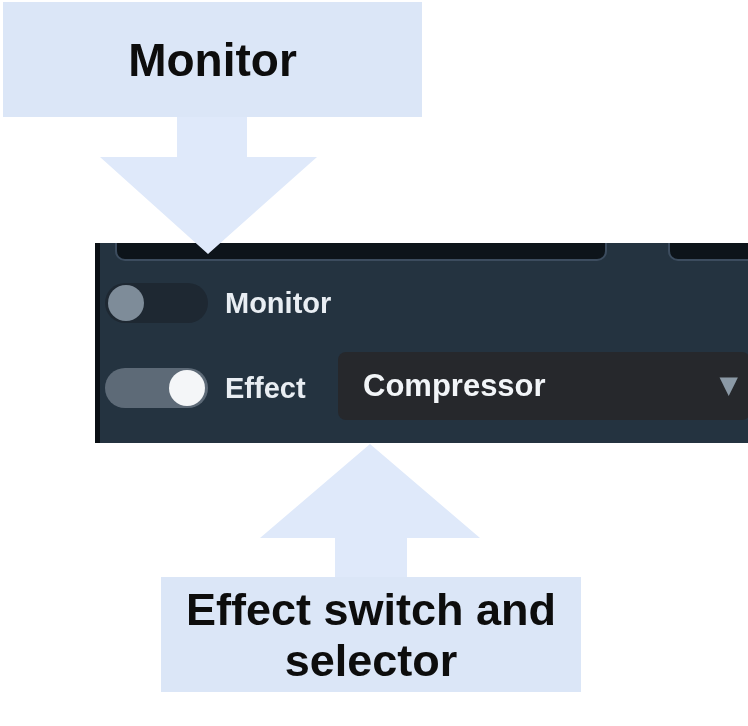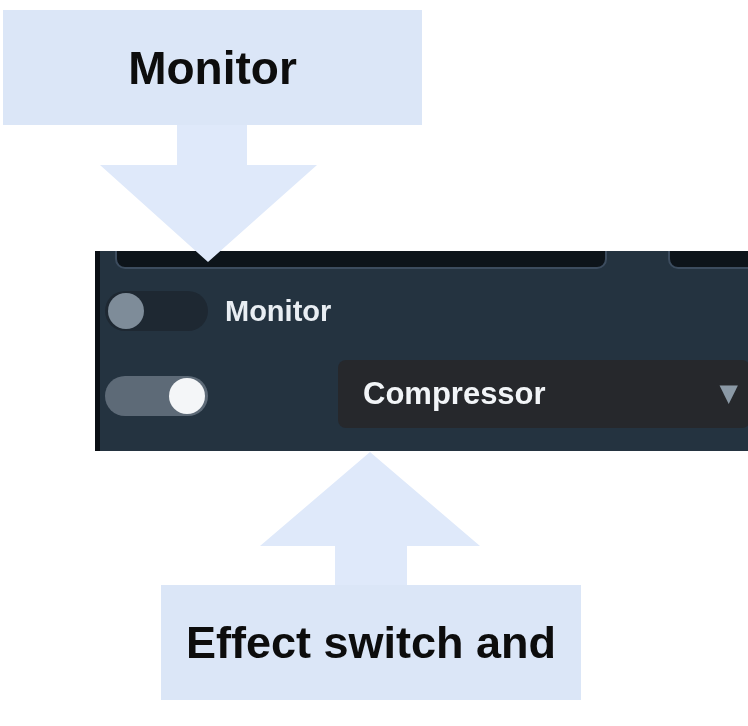--- a/index.html
+++ b/index.html
@@ -1,20 +1,20 @@
 <!DOCTYPE html>
 <html><head>
 <meta charset="utf-8">
 <style>
   html,body{margin:0;padding:0;background:#ffffff;}
   body{
     width:748px;height:726px;position:relative;overflow:hidden;
     font-family:"Liberation Sans",sans-serif;
   }
-  .canvas{position:absolute;inset:0;margin-top:8px;}
+  .canvas{position:absolute;inset:0;}
 
   
   .callout{
     position:absolute;background:#dbe6f7;color:#0d0d0d;
     display:flex;align-items:center;justify-content:center;
     text-align:center;font-weight:bold;
   }
   .callout.top{left:3px;top:2px;width:419px;height:115px;font-size:46px;}
   .callout.bottom{left:161px;top:577px;width:420px;height:115px;font-size:45px;line-height:51px;}
   .callout .line{display:block;}
@@ -92,28 +92,30 @@
     <div class="partial-field two"></div>
 
     <div class="toggle monitor" data-state="off">
       <div class="knob"></div>
     </div>
     <span class="ui-label monitor">Monitor</span>
 
     <div class="toggle effect" data-state="on">
       <div class="knob"></div>
     </div>
+    <span class="ui-label effect">Effect</span>
 
     <div class="dropdown">
       <span class="value">Compressor</span>
       <span class="caret">▼</span>
     </div>
   </div>
 
   <div class="block-arrow up"></div>
 
   <div class="callout bottom">
     <span>
       <span class="line">Effect switch and</span>
+      <span class="line">selector</span>
     </span>
   </div>
 
 </div>
 
 </body></html>

